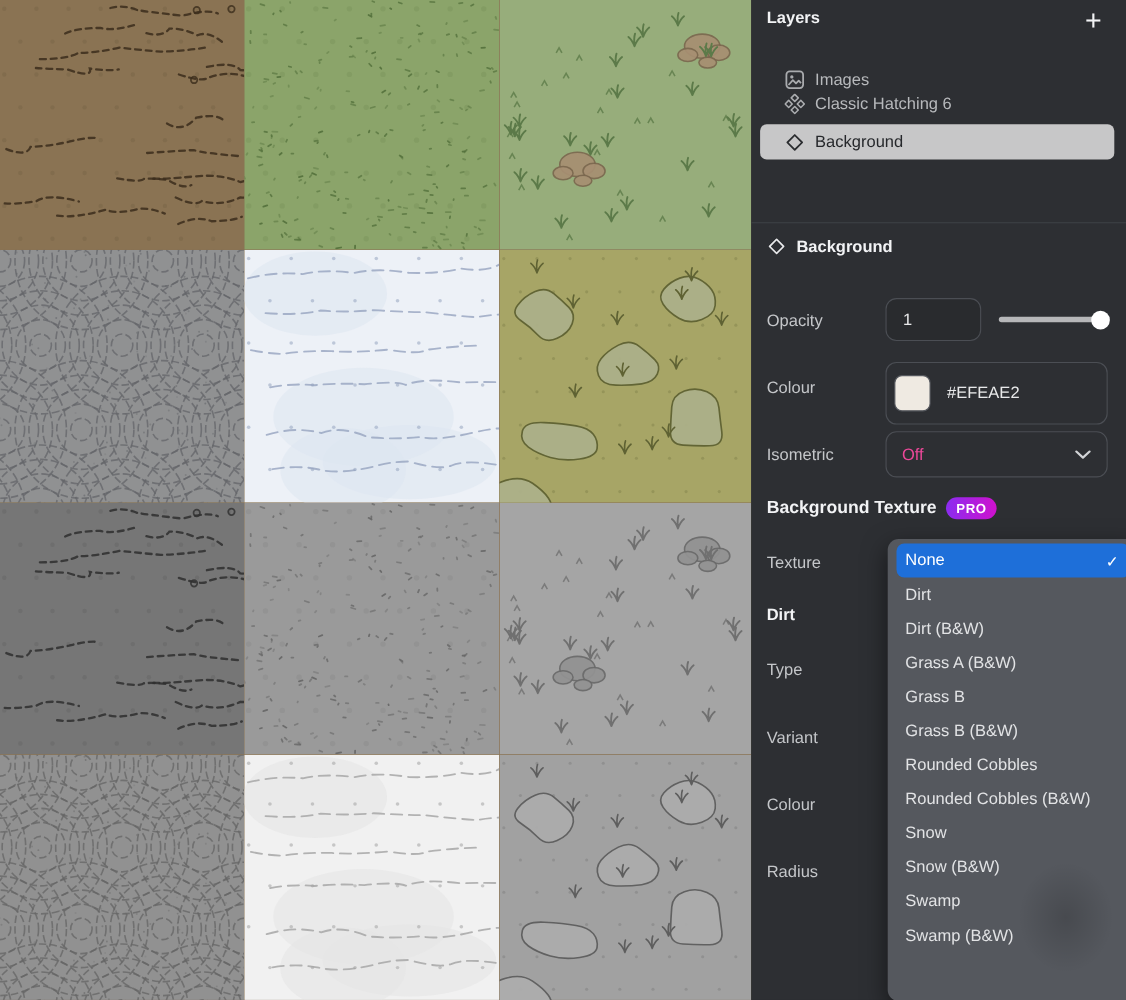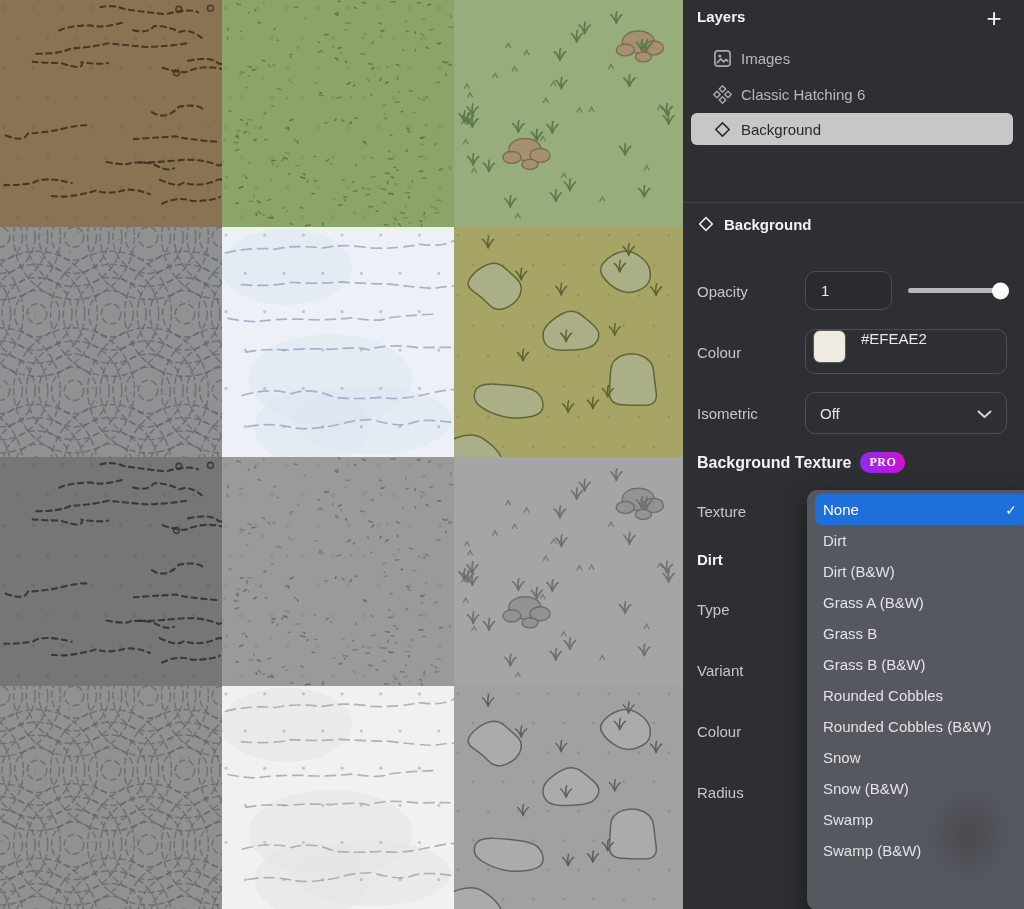--- a/index.html
+++ b/index.html
@@ -37,33 +37,33 @@
 
   .opacity-input{position:absolute;left:122px;top:271px;width:87px;height:39px;
                  background:#292b2e;border:1px solid #4b4e54;border-radius:10px;
                  color:#e8e9ea;font-size:15px;padding:0 0 0 15px;outline:none;
                  font-family:"Liberation Sans",sans-serif;}
   .slider{position:absolute;left:225px;top:288px;width:100px;height:5px;border-radius:3px;
           background:#b6b7b9;cursor:pointer;}
   .slider .knob{position:absolute;right:-1px;top:50%;transform:translateY(-50%);
                 width:17px;height:17px;border-radius:50%;background:#ffffff;}
 
-  .colour-field{position:absolute;left:122px;top:329px;width:202px;height:45px;
-                border:1px solid #4b4e54;border-radius:10px;display:flex;align-items:flex-start;cursor:pointer;}
+  .colour-field{position:absolute;left:122px;top:329px;width:202px;height:57px;
+                border:1px solid #4b4e54;border-radius:10px;display:flex;align-items:center;cursor:pointer;}
   .swatch{width:33px;height:33px;border-radius:7px;margin-left:7px;border:1px solid #55585e;}
   .hex{margin-left:15px;color:#e8e9ea;}
 
   .select-field{position:absolute;left:122px;top:392px;width:202px;height:42px;
                 border:1px solid #4b4e54;border-radius:10px;display:flex;align-items:center;
-                justify-content:space-between;padding:0 14px;color:#e5e5e5;cursor:pointer;}
+                justify-content:space-between;padding:0 14px;color:#ec4899;cursor:pointer;}
 
   .bgtex-head{position:absolute;left:14px;top:452px;display:flex;align-items:center;gap:9px;}
   .bgtex-head .t{color:#f2f3f5;font-weight:700;font-size:16px;}
   .pro{background:linear-gradient(90deg,#8b2cf0,#cf11cd);color:#fff;font-size:12px;font-weight:700;
-       letter-spacing:.5px;padding:3px 9px;border-radius:10px;font-family:Liberation Serif, serif;}
+       letter-spacing:.5px;padding:3px 9px;border-radius:10px;}
 
   
   .dropdown{position:absolute;left:124px;top:490px;width:226px;height:420px;background:#55585e;
             border-radius:10px;box-shadow:0 8px 22px rgba(0,0,0,.5);padding:4px 0 3px 0;z-index:5;
             overflow:hidden;}
   .dropdown::after{content:"";position:absolute;right:4px;bottom:6px;width:120px;height:140px;
             background:radial-gradient(closest-side,rgba(0,0,0,.16),rgba(0,0,0,0) 72%);pointer-events:none;}
   .dd-item{height:31px;margin:0 6px 0 8px;padding:0 10px 0 8px;border-radius:7px;
            display:flex;align-items:center;color:#e2e3e5;font-size:15px;cursor:pointer;}
   .dd-item.selected{background:#1e6fd9;color:#ffffff;justify-content:space-between;}
@@ -1645,21 +1645,21 @@
           <path d="M106.7 67.3 c-1.5 -4 -3.5 -7 -5.5 -8.5 M106.7 67.3 c-0.5 -5 -0.5 -8.5 0.5 -11.5 M106.7 67.3 c1.5 -4 3.5 -7 5.5 -8.5" fill="none" stroke="#5f6233" stroke-width="1.5" stroke-linecap="round"></path>
         </svg>
       </div>
     </div>
 
   <aside class="panel">
 
     <div class="layers-title">Layers</div>
     <button class="add-btn">+</button>
 
-    <div class="layer-row" style="top:42px">
+    <div class="layer-row" style="top:56px">
       <span class="licon">
         <svg viewBox="0 0 20 20" width="19" height="19">
             <rect x="2" y="2" width="16" height="16" rx="3.2" fill="none" stroke="currentColor" stroke-width="1.7"></rect>
             <circle cx="7.2" cy="7.3" r="1.6" fill="currentColor"></circle>
             <path d="M4 15 l4.2 -4.6 3 3.1 2.6 -2.6 2.2 2.3" fill="none" stroke="currentColor" stroke-width="1.7" stroke-linejoin="round"></path>
           </svg>
       </span>
       <span>Images</span>
     </div>
 

